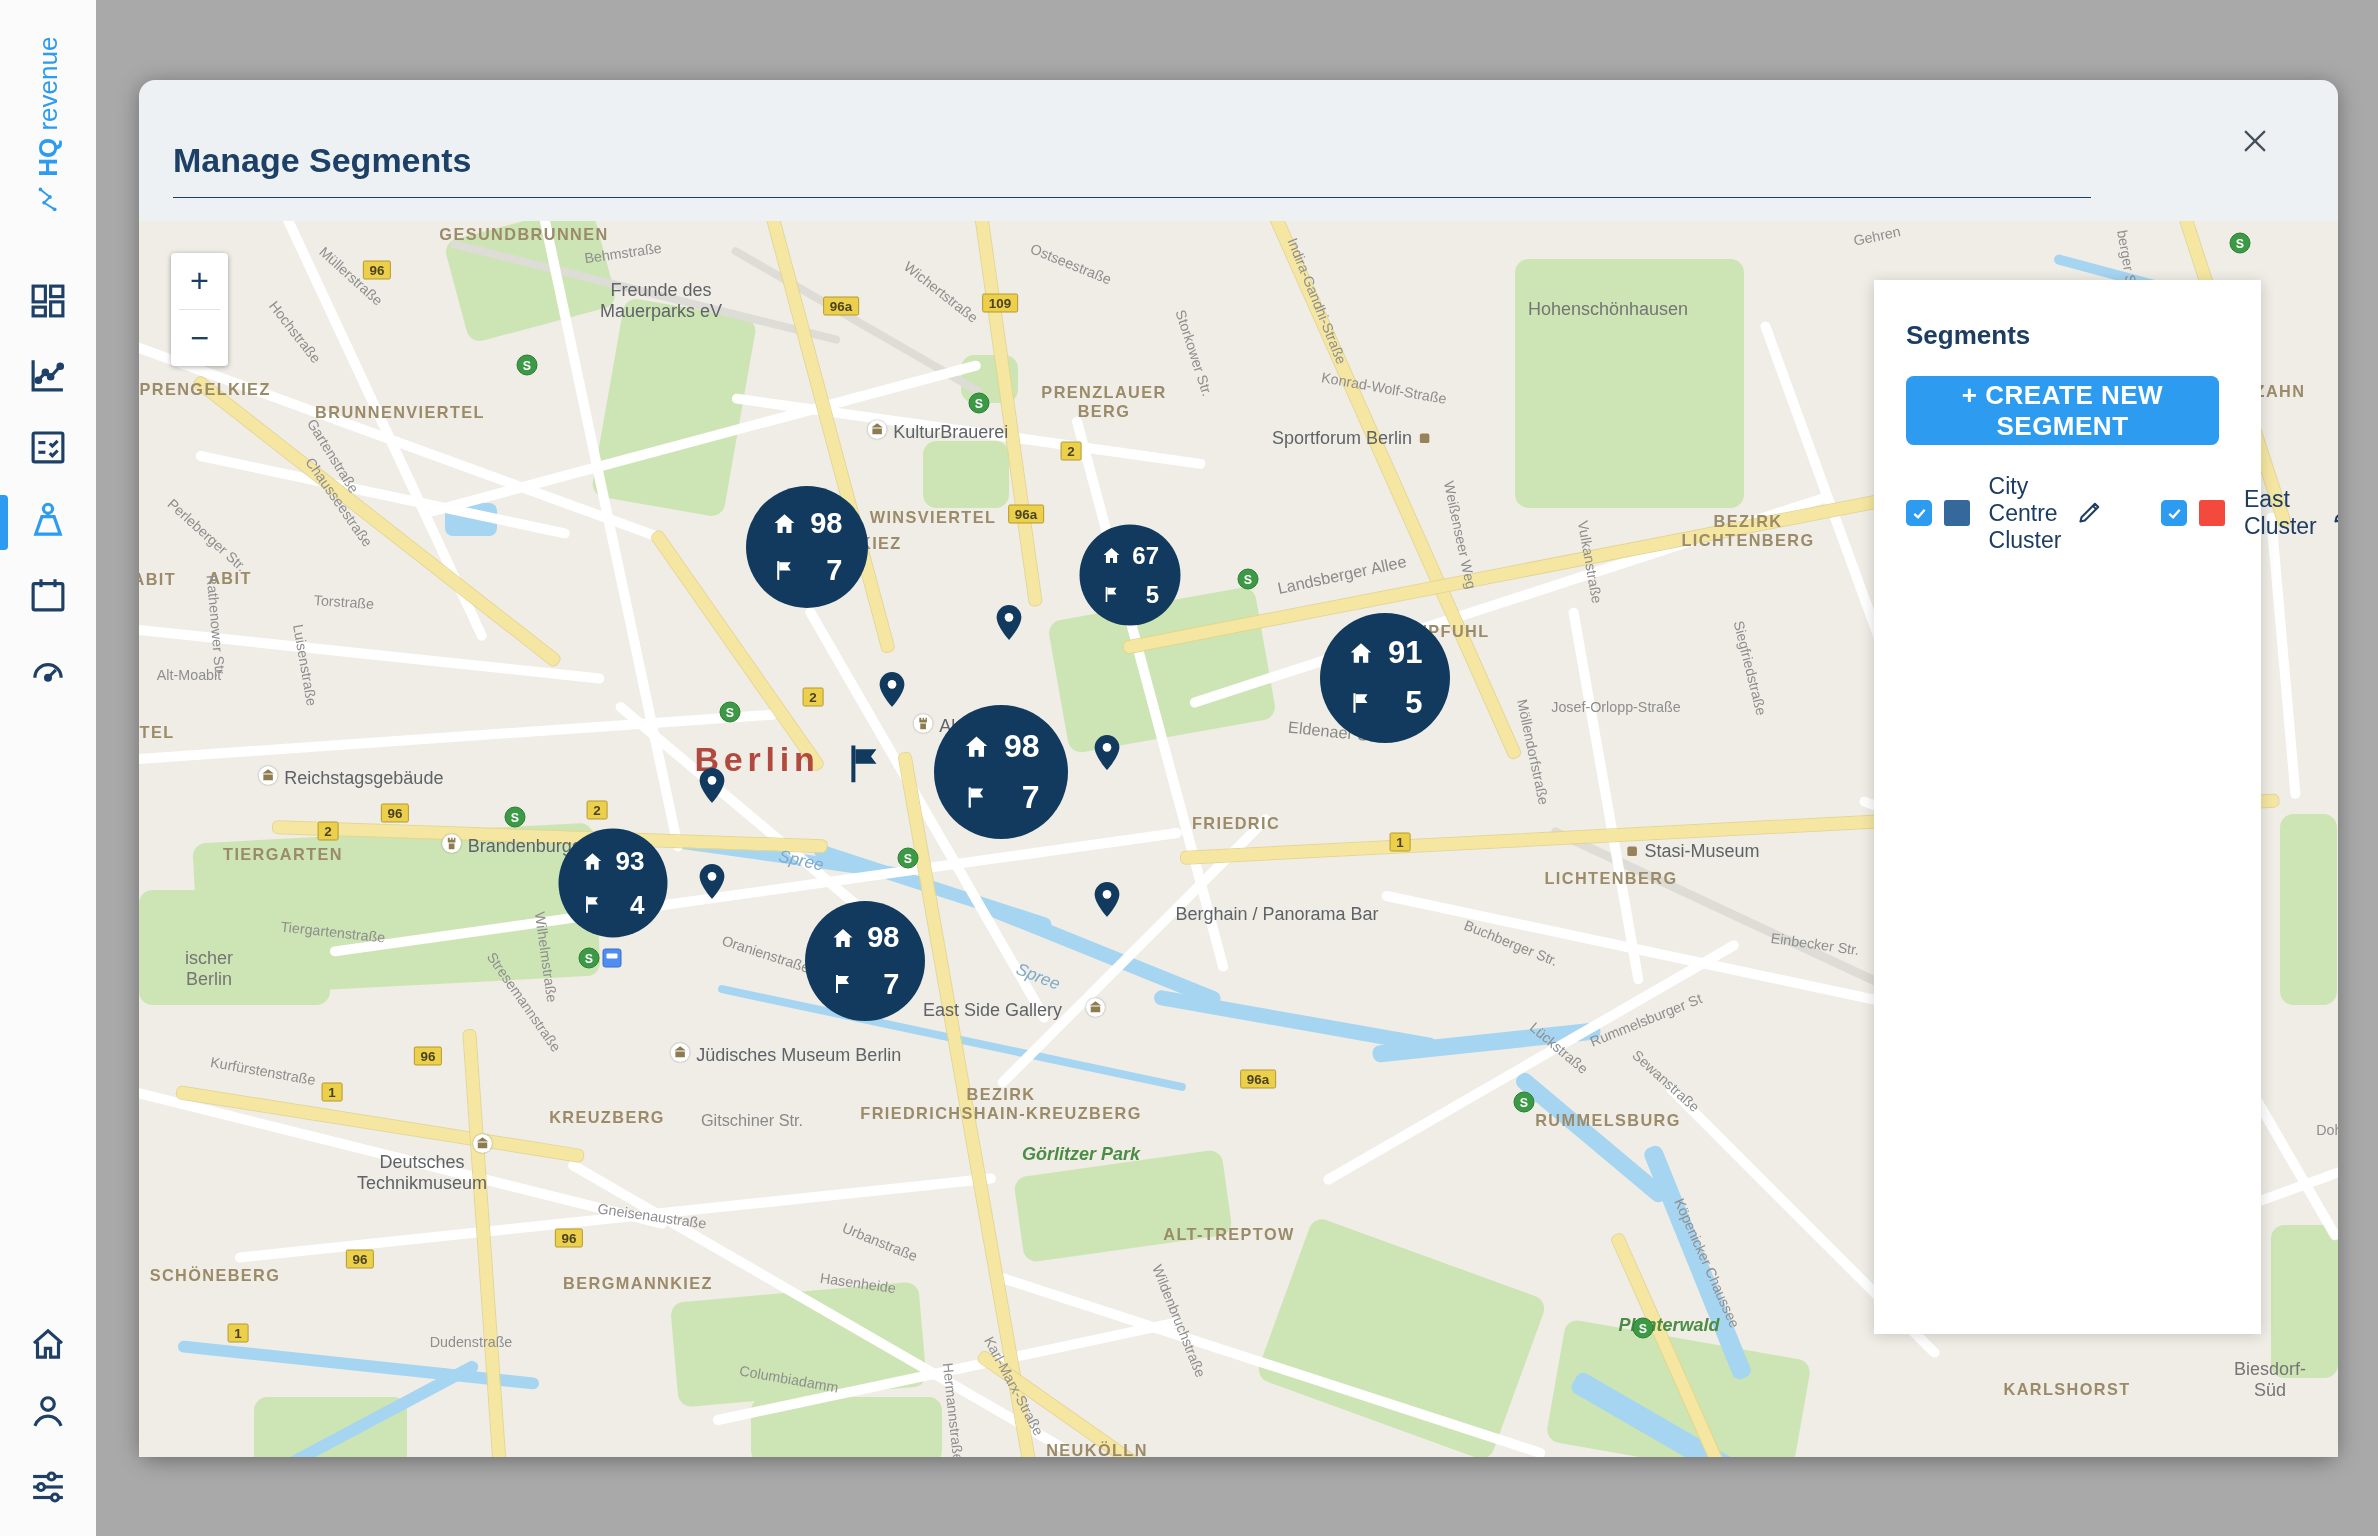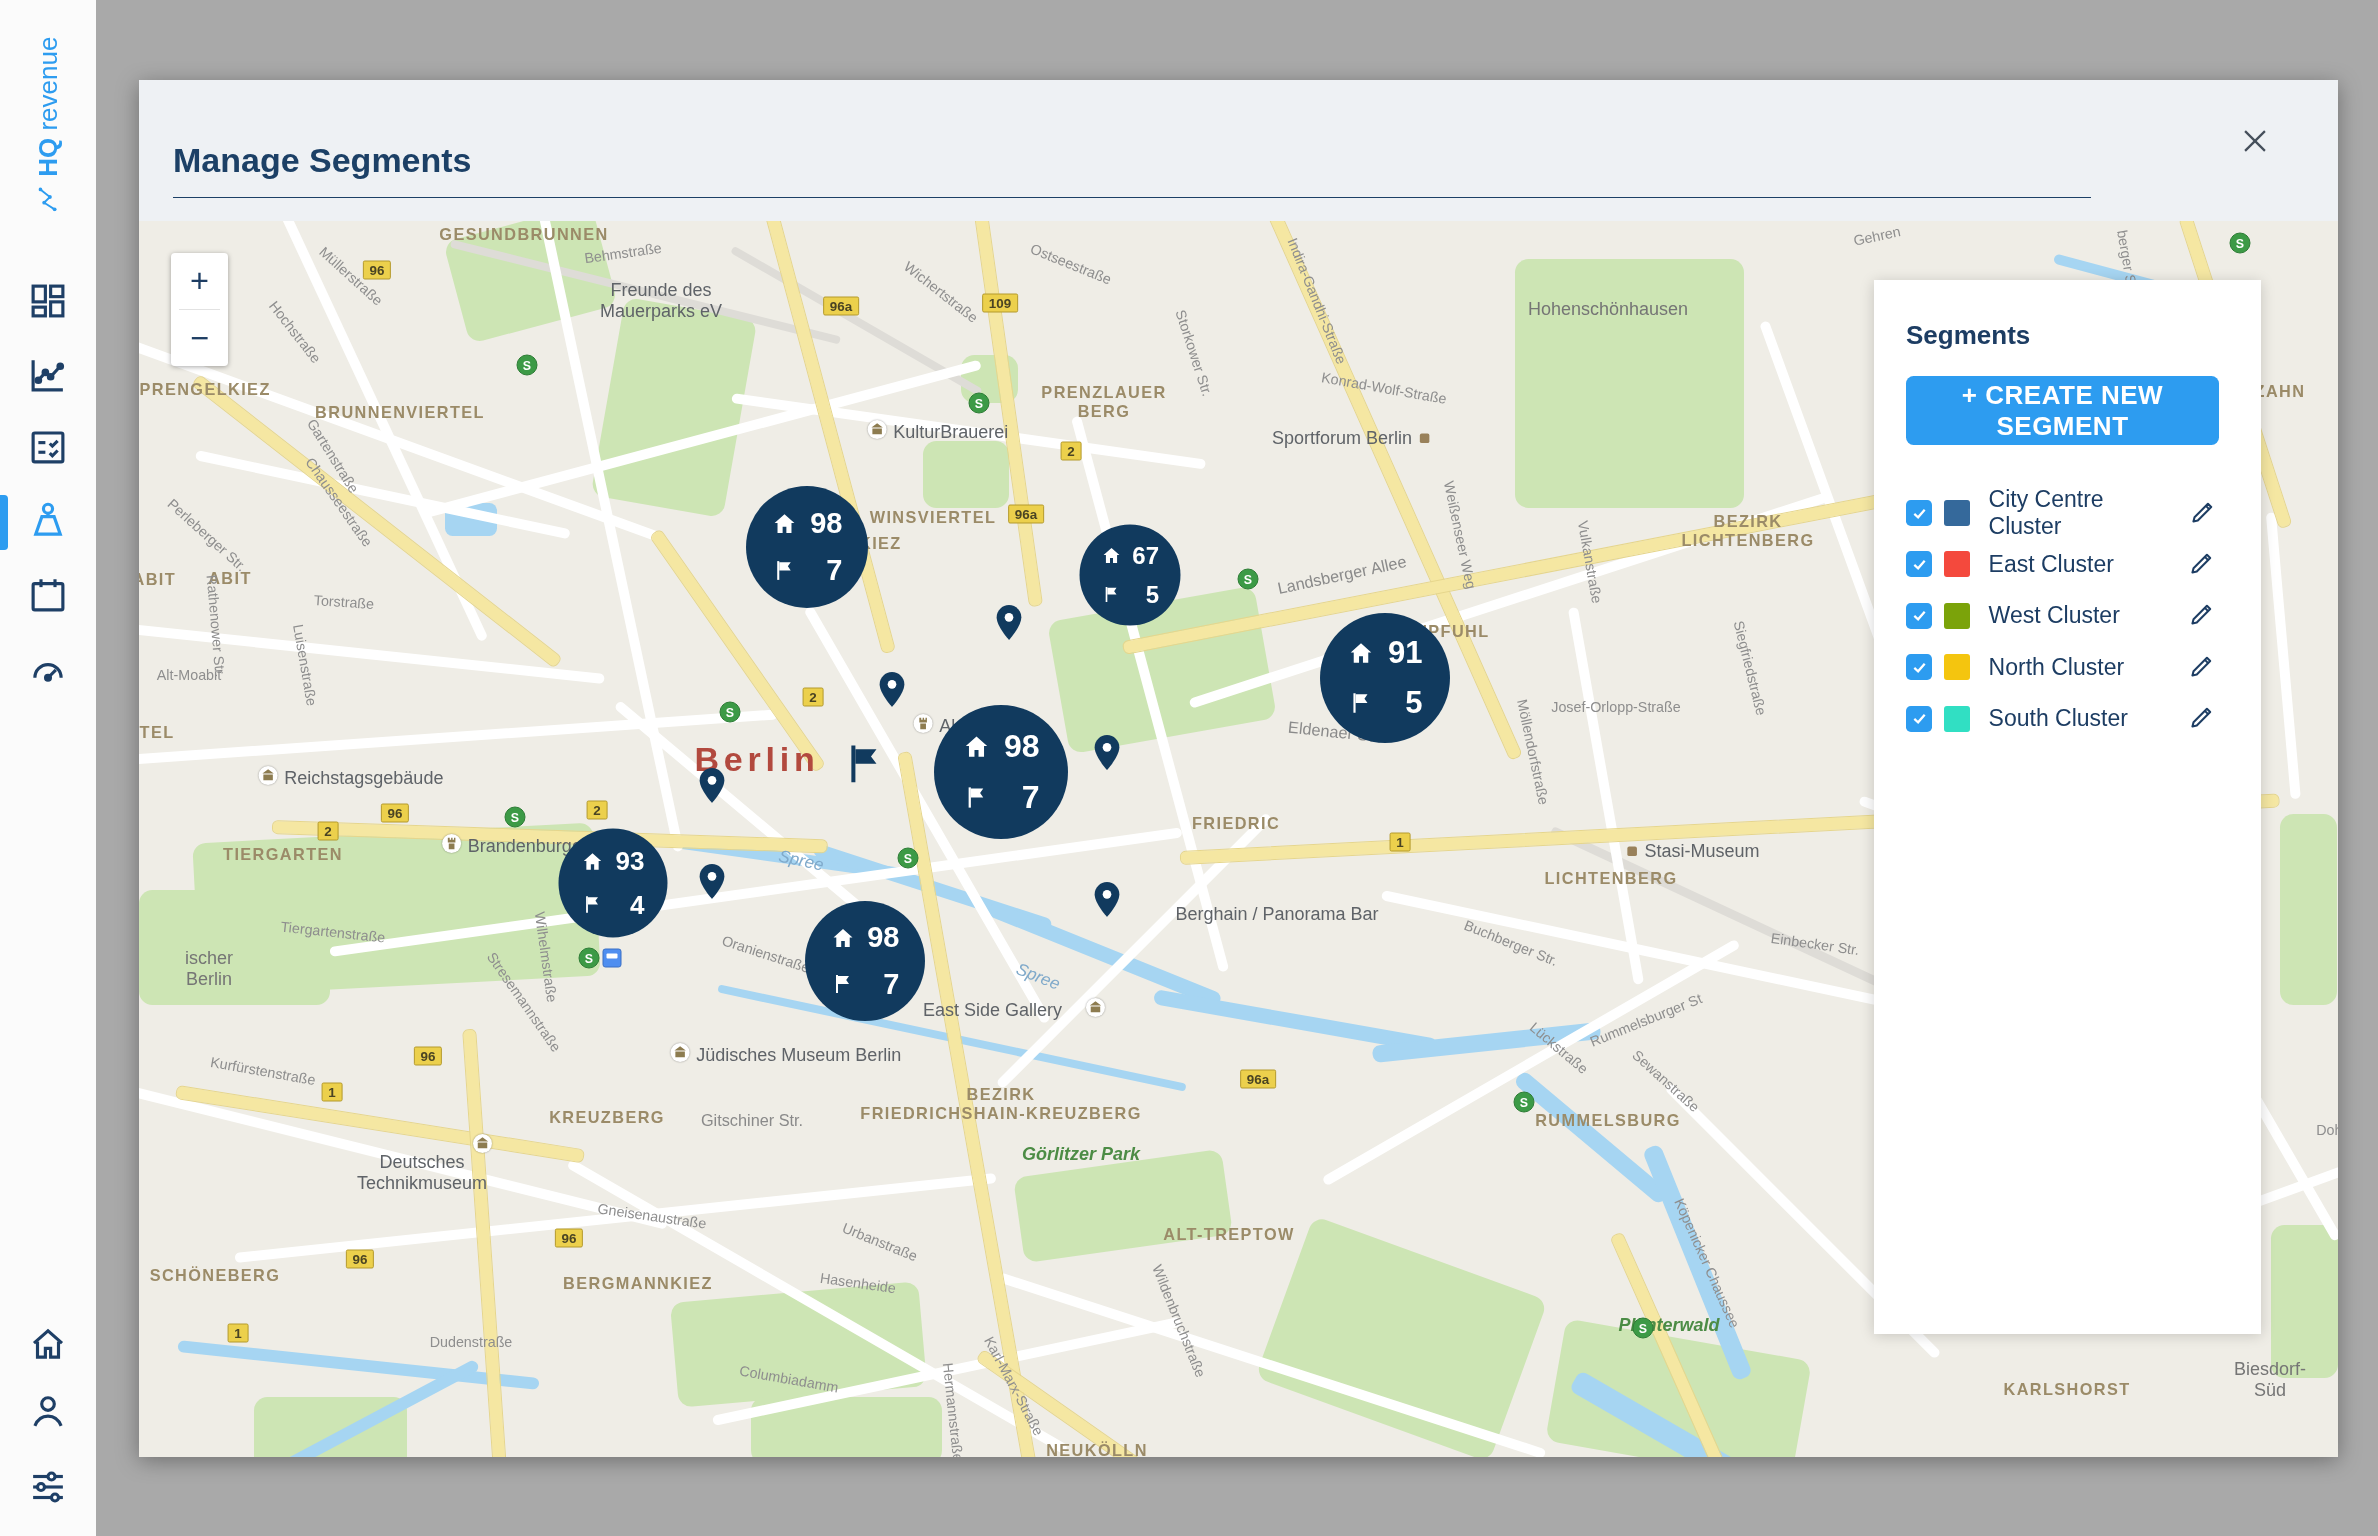--- a/index.html
+++ b/index.html
@@ -9,21 +9,21 @@
   
   .sidebar{position:absolute;left:0;top:0;width:96px;height:1536px;background:#fbfbfb;z-index:20;}
   .logo{position:absolute;left:48px;top:124px;transform:translate(-50%,-50%) rotate(-90deg);
     display:flex;align-items:center;gap:9.6px;white-space:nowrap;color:#2d9cf0;font-size:26px;}
   .logo b{font-weight:bold;}
   .side-ic{position:absolute;left:25px;width:46px;height:46px;display:flex;align-items:center;justify-content:center;cursor:pointer;}
   .active-bar{position:absolute;left:0;top:495px;width:7.6px;height:55px;background:#2d9cf0;border-radius:0 3.8px 3.8px 0;}
 
   
   .modal{position:absolute;left:139px;top:80px;width:2199px;height:1377px;background:#eef1f4;
-    box-shadow:0 3.8px 21px rgba(0,0,0,.35);z-index:5;}
+    box-shadow:0 3.8px 21px rgba(0,0,0,.35);z-index:5;border-radius:16px;}
   .modal-title{position:absolute;left:34px;top:38px;font-size:34px;font-weight:600;color:#1c4066;}
   .title-rule{position:absolute;left:34px;top:117px;width:1918px;height:0;border-top:1.9px solid #1c4066;}
   .close-btn{position:absolute;left:2099px;top:44px;width:38px;height:38px;cursor:pointer;}
 
   
   .map{position:absolute;left:0;top:141px;width:2199px;height:1236px;background:#efede6;overflow:hidden;cursor:grab;}
   .park{position:absolute;background:#cde5b4;border-radius:13.4px;z-index:1;}
   .water{position:absolute;background:#a6d5f2;border-radius:7.6px;z-index:1;}
   .rail{position:absolute;background:#dedcd7;border-radius:3.8px;z-index:1;}
   .wroad{position:absolute;background:#ffffff;border-radius:4.8px;z-index:2;transform-origin:left center;}
@@ -62,21 +62,21 @@
   .zoomctl .zbtn{flex:1;display:flex;align-items:center;justify-content:center;font-size:32.5px;color:#1d3d63;cursor:pointer;}
   .zoomctl .zdiv{height:1px;background:#e2e2e2;margin:0 7.6px;}
 
   
   .panel{position:absolute;left:1735px;top:59px;width:387px;height:1054px;background:#fff;z-index:9;
     box-shadow:0 1.9px 13.4px rgba(0,0,0,.18);}
   .panel-title{position:absolute;left:32px;top:40px;font-size:26px;font-weight:bold;color:#1d3d63;}
   .create-btn{position:absolute;left:32px;top:96px;width:313px;height:69px;background:#2d9cf0;border:none;
     border-radius:7.6px;color:#fff;font-size:26px;font-weight:600;letter-spacing:0.5px;cursor:pointer;
     display:flex;align-items:center;justify-content:center;font-family:"Liberation Sans",sans-serif;}
-  .seg-rows{position:absolute;left:32px;top:214px;right:0;display:flex;flex-direction:column;gap:13.4px;}
+  .seg-rows{position:absolute;left:32px;top:214px;right:0;display:flex;gap:13.4px;}
   .seg-row{display:flex;align-items:center;height:38px;gap:11.5px;}
   .cbx{width:26px;height:26px;border-radius:4.8px;background:#2d9cf0;display:flex;align-items:center;justify-content:center;cursor:pointer;flex:none;}
   .swatch{width:26px;height:26px;border-radius:2.9px;flex:none;}
   .seg-label{font-size:23px;color:#1d3d63;margin-left:7.6px;}
   .edit-btn{margin-left:auto;margin-right:44px;background:none;border:none;cursor:pointer;padding:0;width:31px;height:31px;}
 </style>
 </head>
 <body>
 
 <div class="app">

